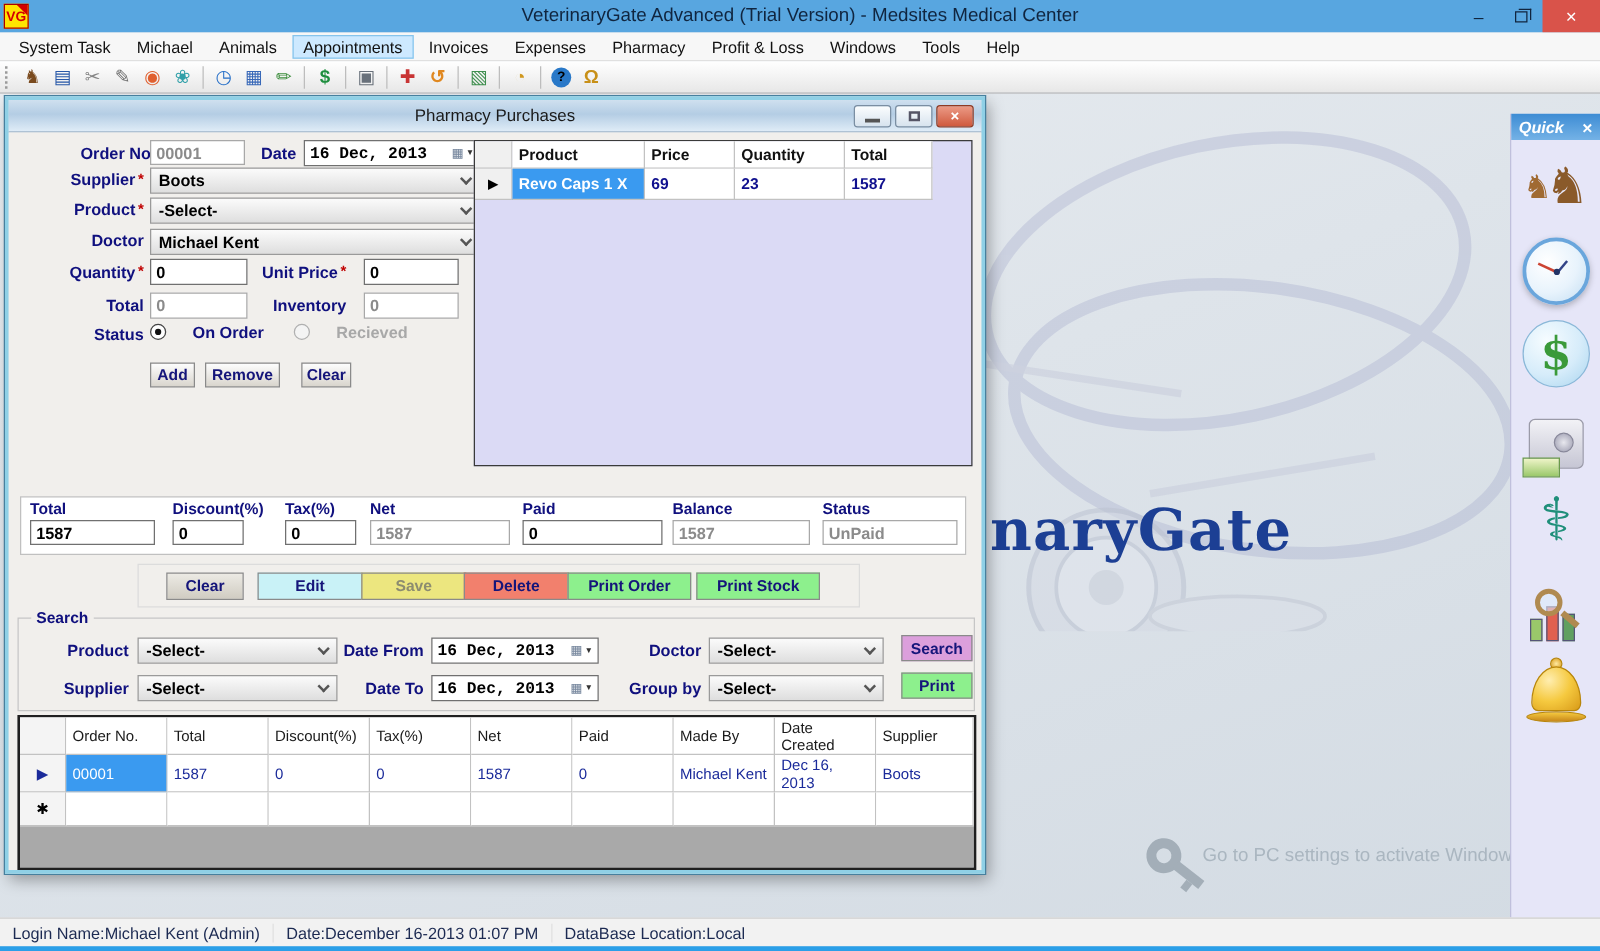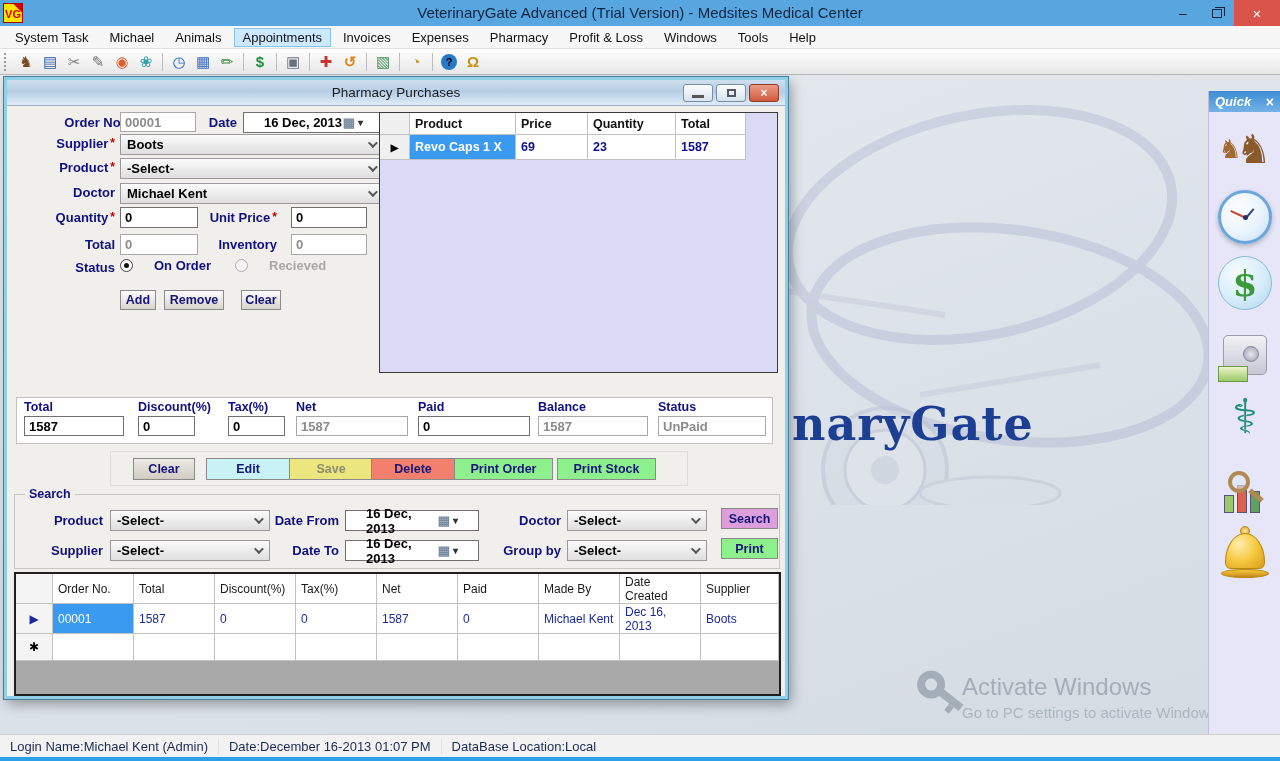--- a/index.html
+++ b/index.html
@@ -134,21 +134,21 @@
   .req { color:#c00000; font-weight:bold; font-size:12px; margin-left:2px; vertical-align:top; }
   .tb { position:absolute; border:1px solid #707070; background:#fff; font-family:"Liberation Sans",sans-serif;
         font-size:13px; font-weight:bold; color:#000; padding:0 4px; }
   .tb.ro { color:#8b8b8b; border-color:#a8a8a8; }
   .dd { position:absolute; background:linear-gradient(#fbfbfb,#dedede); border:1px solid #9a9a9a;
         display:flex; align-items:center; font-size:13px; font-weight:bold; color:#000;
         padding-left:6px; }
   .dd .chev { margin-left:auto; margin-right:8px; width:7px; height:7px;
         border-right:2px solid #555; border-bottom:2px solid #555; transform:rotate(45deg) translateY(-2px); }
   .datefield { position:absolute; background:#fff; border:1px solid #707070; display:flex;
-        align-items:center; font-size:13px; font-weight:bold; color:#000; padding:0 20px; }
+        align-items:center; font-size:13px; font-weight:bold; color:#000; padding:0 4px;font-family:Liberation Mono, monospace; }
   .datefield .cal { margin-left:auto; color:#7a8aa0; font-size:13px; }
   .datefield .dda { color:#333; font-size:10px; margin-left:3px; }
   .radio-wrap { position:absolute; display:flex; align-items:center; gap:21px; }
   .radio { width:13px; height:13px; border:1px solid #444; border-radius:50%; background:#fff;
         position:relative; }
   .radio.sel::after { content:""; position:absolute; left:3px; top:3px; width:5px; height:5px;
         border-radius:50%; background:#111; }
   .radio.dis { border-color:#b0b0b0; background:#f4f4f4; }
   .radio-label { font-size:13px; font-weight:bold; color:#10107e; }
   .radio-label.dis { color:#a8a8a8; }
@@ -296,21 +296,20 @@
   </svg>
 
   <div id="brand">naryGate</div>
 
   <div id="key">
     <div class="ring"></div>
       <div class="stem"></div>
       <div class="tooth"></div>
   </div>
   <div id="activate">
-    <div class="l1">Activate Windows</div>
     <div class="l2">Go to PC settings to activate Windows.</div>
   </div>
 
   <div id="quick">
     <div id="quick-header">
       <span class="qt">Quick</span>
       <span class="qx">×</span>
     </div>
     <div class="q-item q-pets" style="top:28px">
       <span class="small">♞</span>

